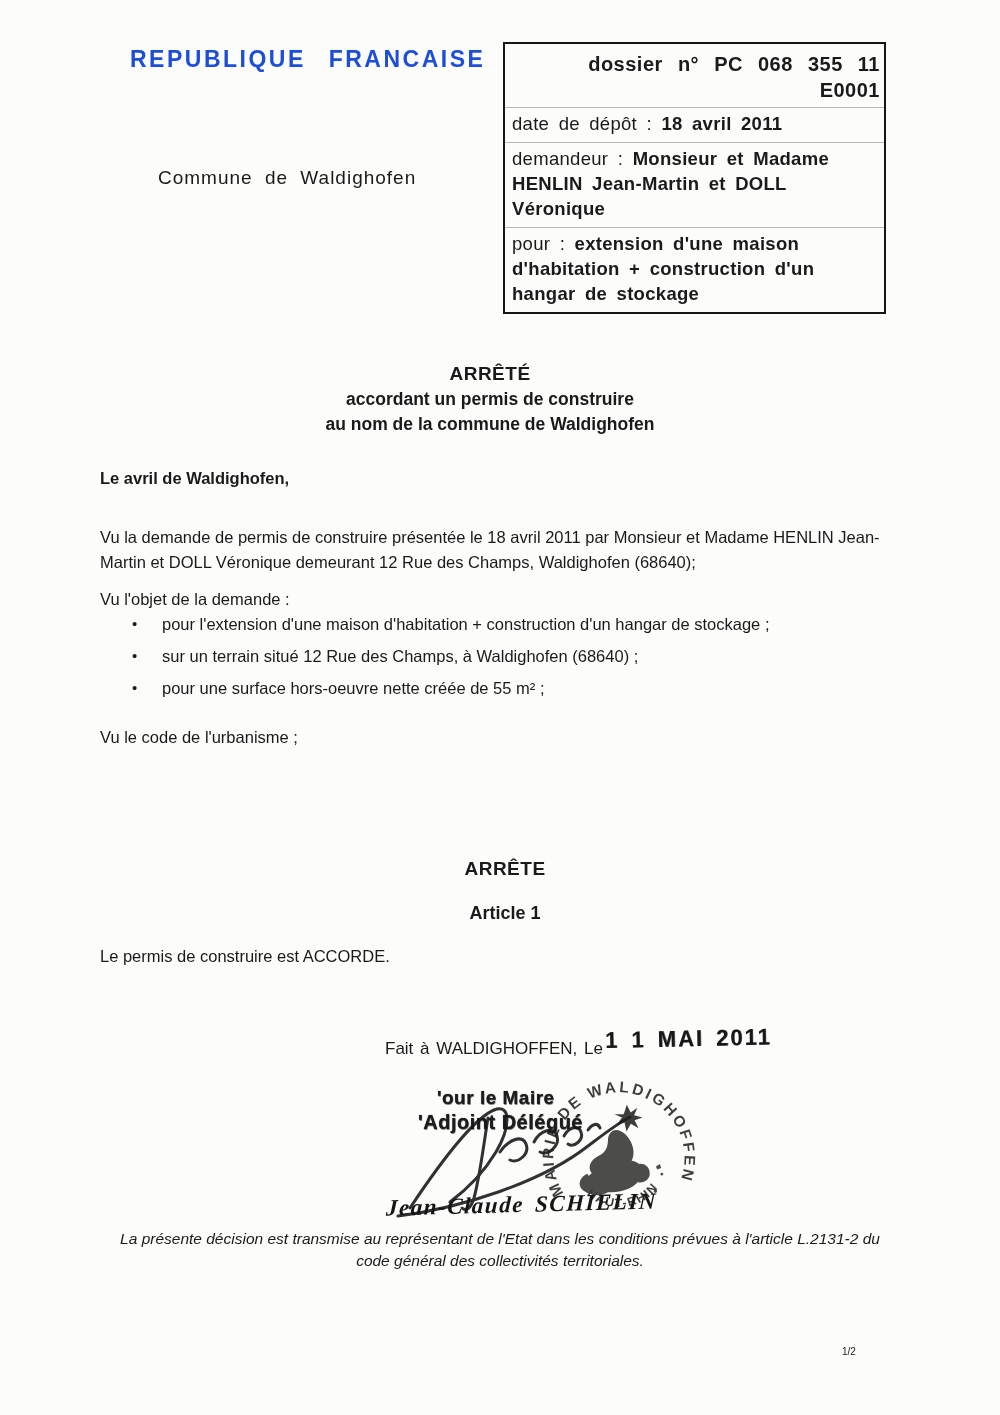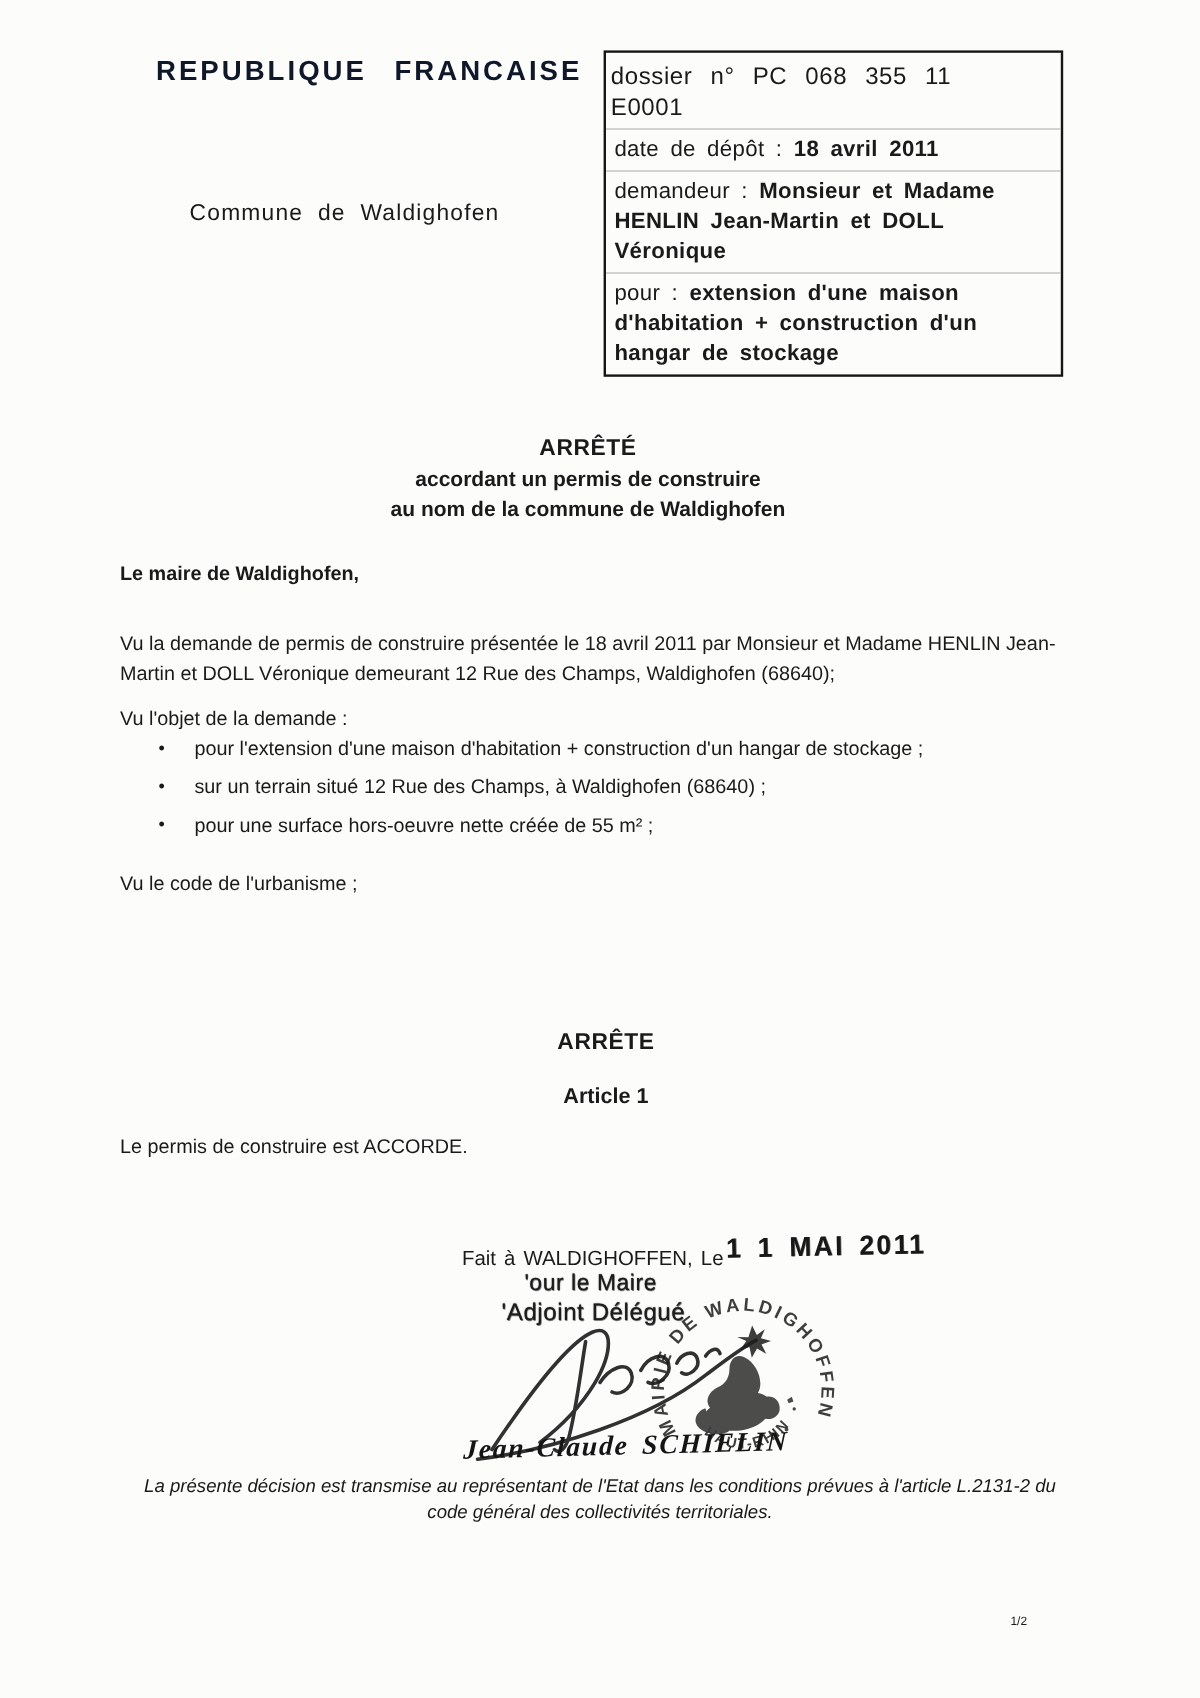--- a/index.html
+++ b/index.html
@@ -12,35 +12,35 @@
     color:#1a1a1a;
     overflow:hidden;
   }
   .abs{position:absolute;}
 
   
   .republique{
     left:130px;top:46px;
     font-size:23px;font-weight:bold;
     letter-spacing:2.5px;word-spacing:14px;
-    color:#0f172a;
+    color:#1d4ed8;
   }
   .commune{
     left:158px;top:167px;
     font-size:19px;letter-spacing:1px;word-spacing:6px;
   }
 
   
   .dossier-box{
     left:503px;top:42px;width:379px;
     border:2px solid #161616;
     background:transparent;
   }
   .box-header{
-    text-align:left;font-weight:normal;font-size:20px;
+    text-align:right;font-weight:bold;font-size:20px;
     padding:7px 4px 4px 4px;line-height:26px;
     word-spacing:9px;letter-spacing:0.5px;
   }
   .box-row{
     border-top:1px solid #b8b8b8;
     padding:3px 7px 6px 7px;
     font-size:18.5px;line-height:25px;
     word-spacing:4px;letter-spacing:0.3px;
   }
   .box-row .val{font-weight:bold;}
@@ -76,23 +76,24 @@
   
   .fait-line{left:385px;top:1039px;font-size:17px;word-spacing:2px;}
   .date-stamp{
     left:605px;top:1026px;
     font-size:22px;font-weight:bold;letter-spacing:2px;word-spacing:4px;
     color:#181818;
     transform:rotate(-1.2deg) scaleY(1.04);
     text-shadow:0.6px 0 0 rgba(20,20,20,.6);
   }
   .stamp-line{
-    font-weight:normal;color:#1c1c1c;
+    font-weight:bold;color:#1c1c1c;
     text-shadow:0 0 1px rgba(10,10,10,.75), 0.5px 0.5px 0 rgba(30,30,30,.5);
     letter-spacing:0.5px;
+    margin-top:28px;
   }
   .stamp-line1{left:437px;top:1059px;font-size:19px;}
   .stamp-line2{left:418px;top:1083px;font-size:20px;}
   .signature-svg{left:392px;top:1090px;}
   .seal-svg{left:533px;top:1072px;transform:rotate(-6deg);opacity:.85;}
   .signer-name{
     left:386px;top:1192px;
     font-family:"Liberation Serif", serif;
     font-style:italic;font-weight:bold;
     font-size:23px;letter-spacing:1.5px;word-spacing:4px;
@@ -131,21 +132,21 @@
       <span class="lbl">pour : </span><span class="val">extension d'une maison d'habitation + construction d'un hangar de stockage</span>
     </div>
   </div>
 
   <div class="abs title-block">
     <div class="t1">ARRÊTÉ</div>
     <div class="t2">accordant un permis de construire</div>
     <div class="t3">au nom de la commune de Waldighofen</div>
   </div>
 
-  <div class="abs bodytext salutation">Le maire de Waldighofen,</div>
+  <div class="abs bodytext salutation">Le avril de Waldighofen,</div>
 
   <div class="abs bodytext para-demande">Vu la demande de permis de construire présentée le 18 avril 2011 par Monsieur et Madame HENLIN Jean-Martin et DOLL Véronique demeurant 12 Rue des Champs, Waldighofen (68640);</div>
 
   <div class="abs bodytext para-objet">Vu l'objet de la demande :</div>
 
   <div class="abs bodytext bullet-list">
     <div class="bullet-item">pour l'extension d'une maison d'habitation + construction d'un hangar de stockage ;</div>
     <div class="bullet-item">sur un terrain situé 12 Rue des Champs, à Waldighofen (68640) ;</div>
     <div class="bullet-item">pour une surface hors-oeuvre nette créée de 55 m² ;</div>
   </div>

